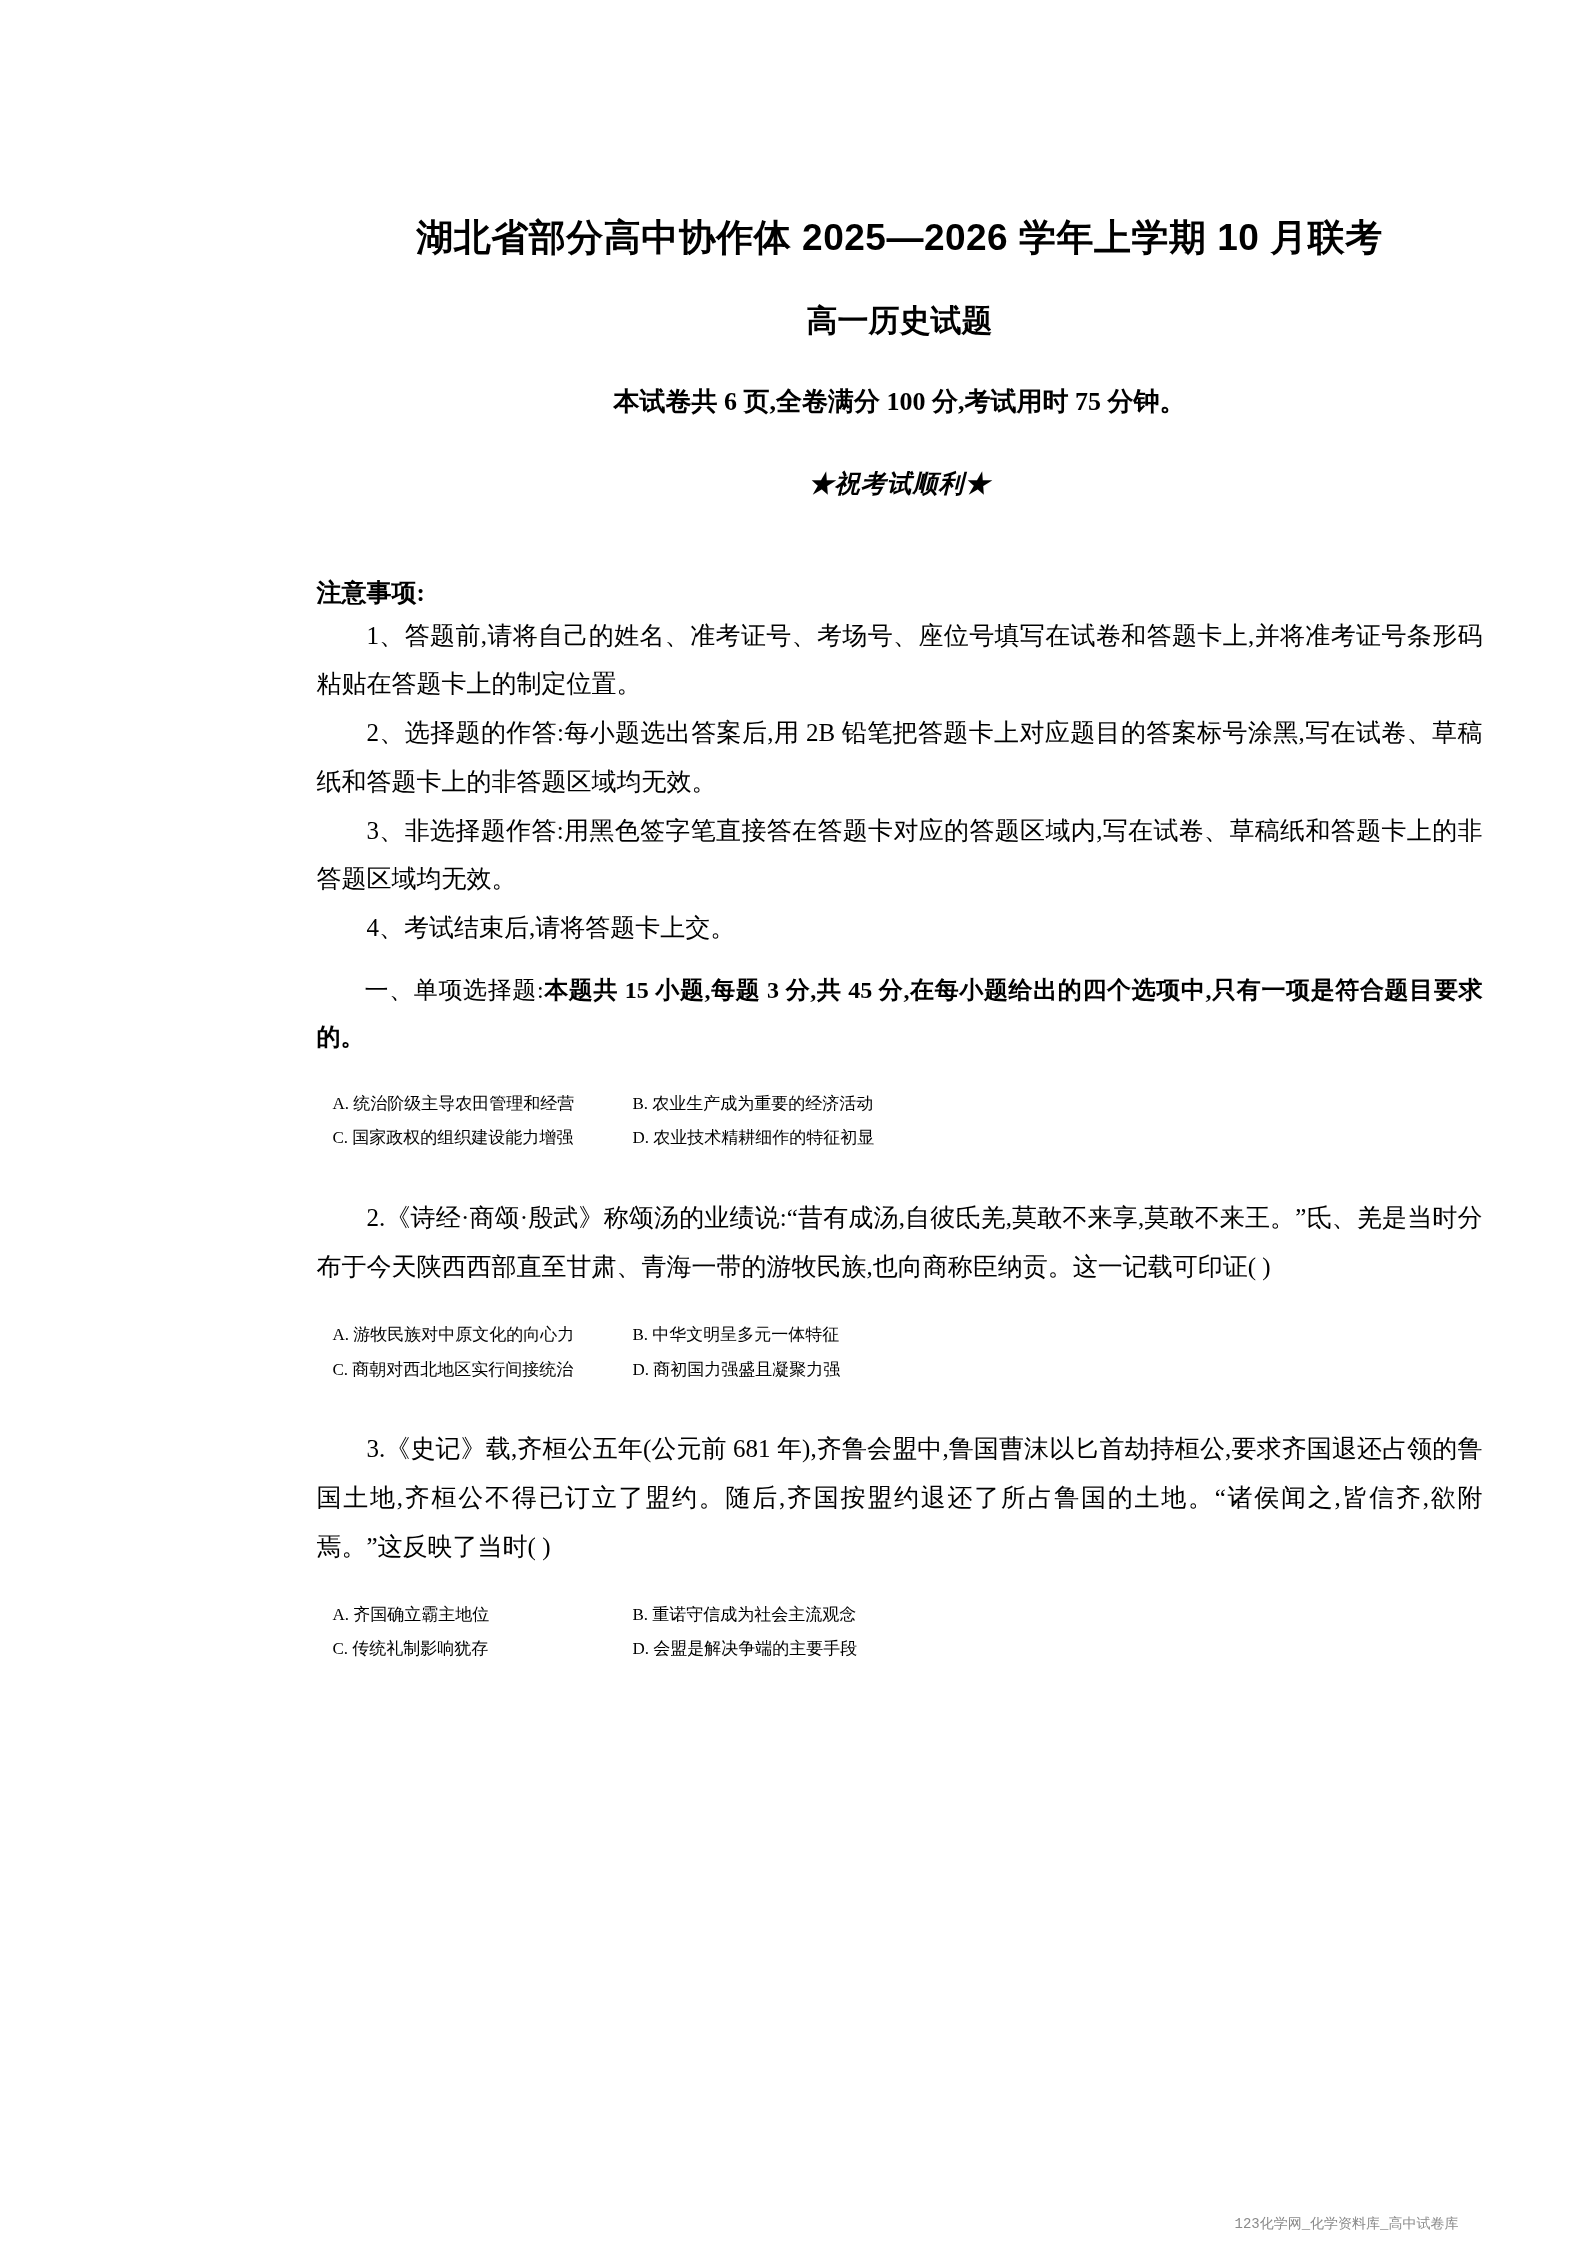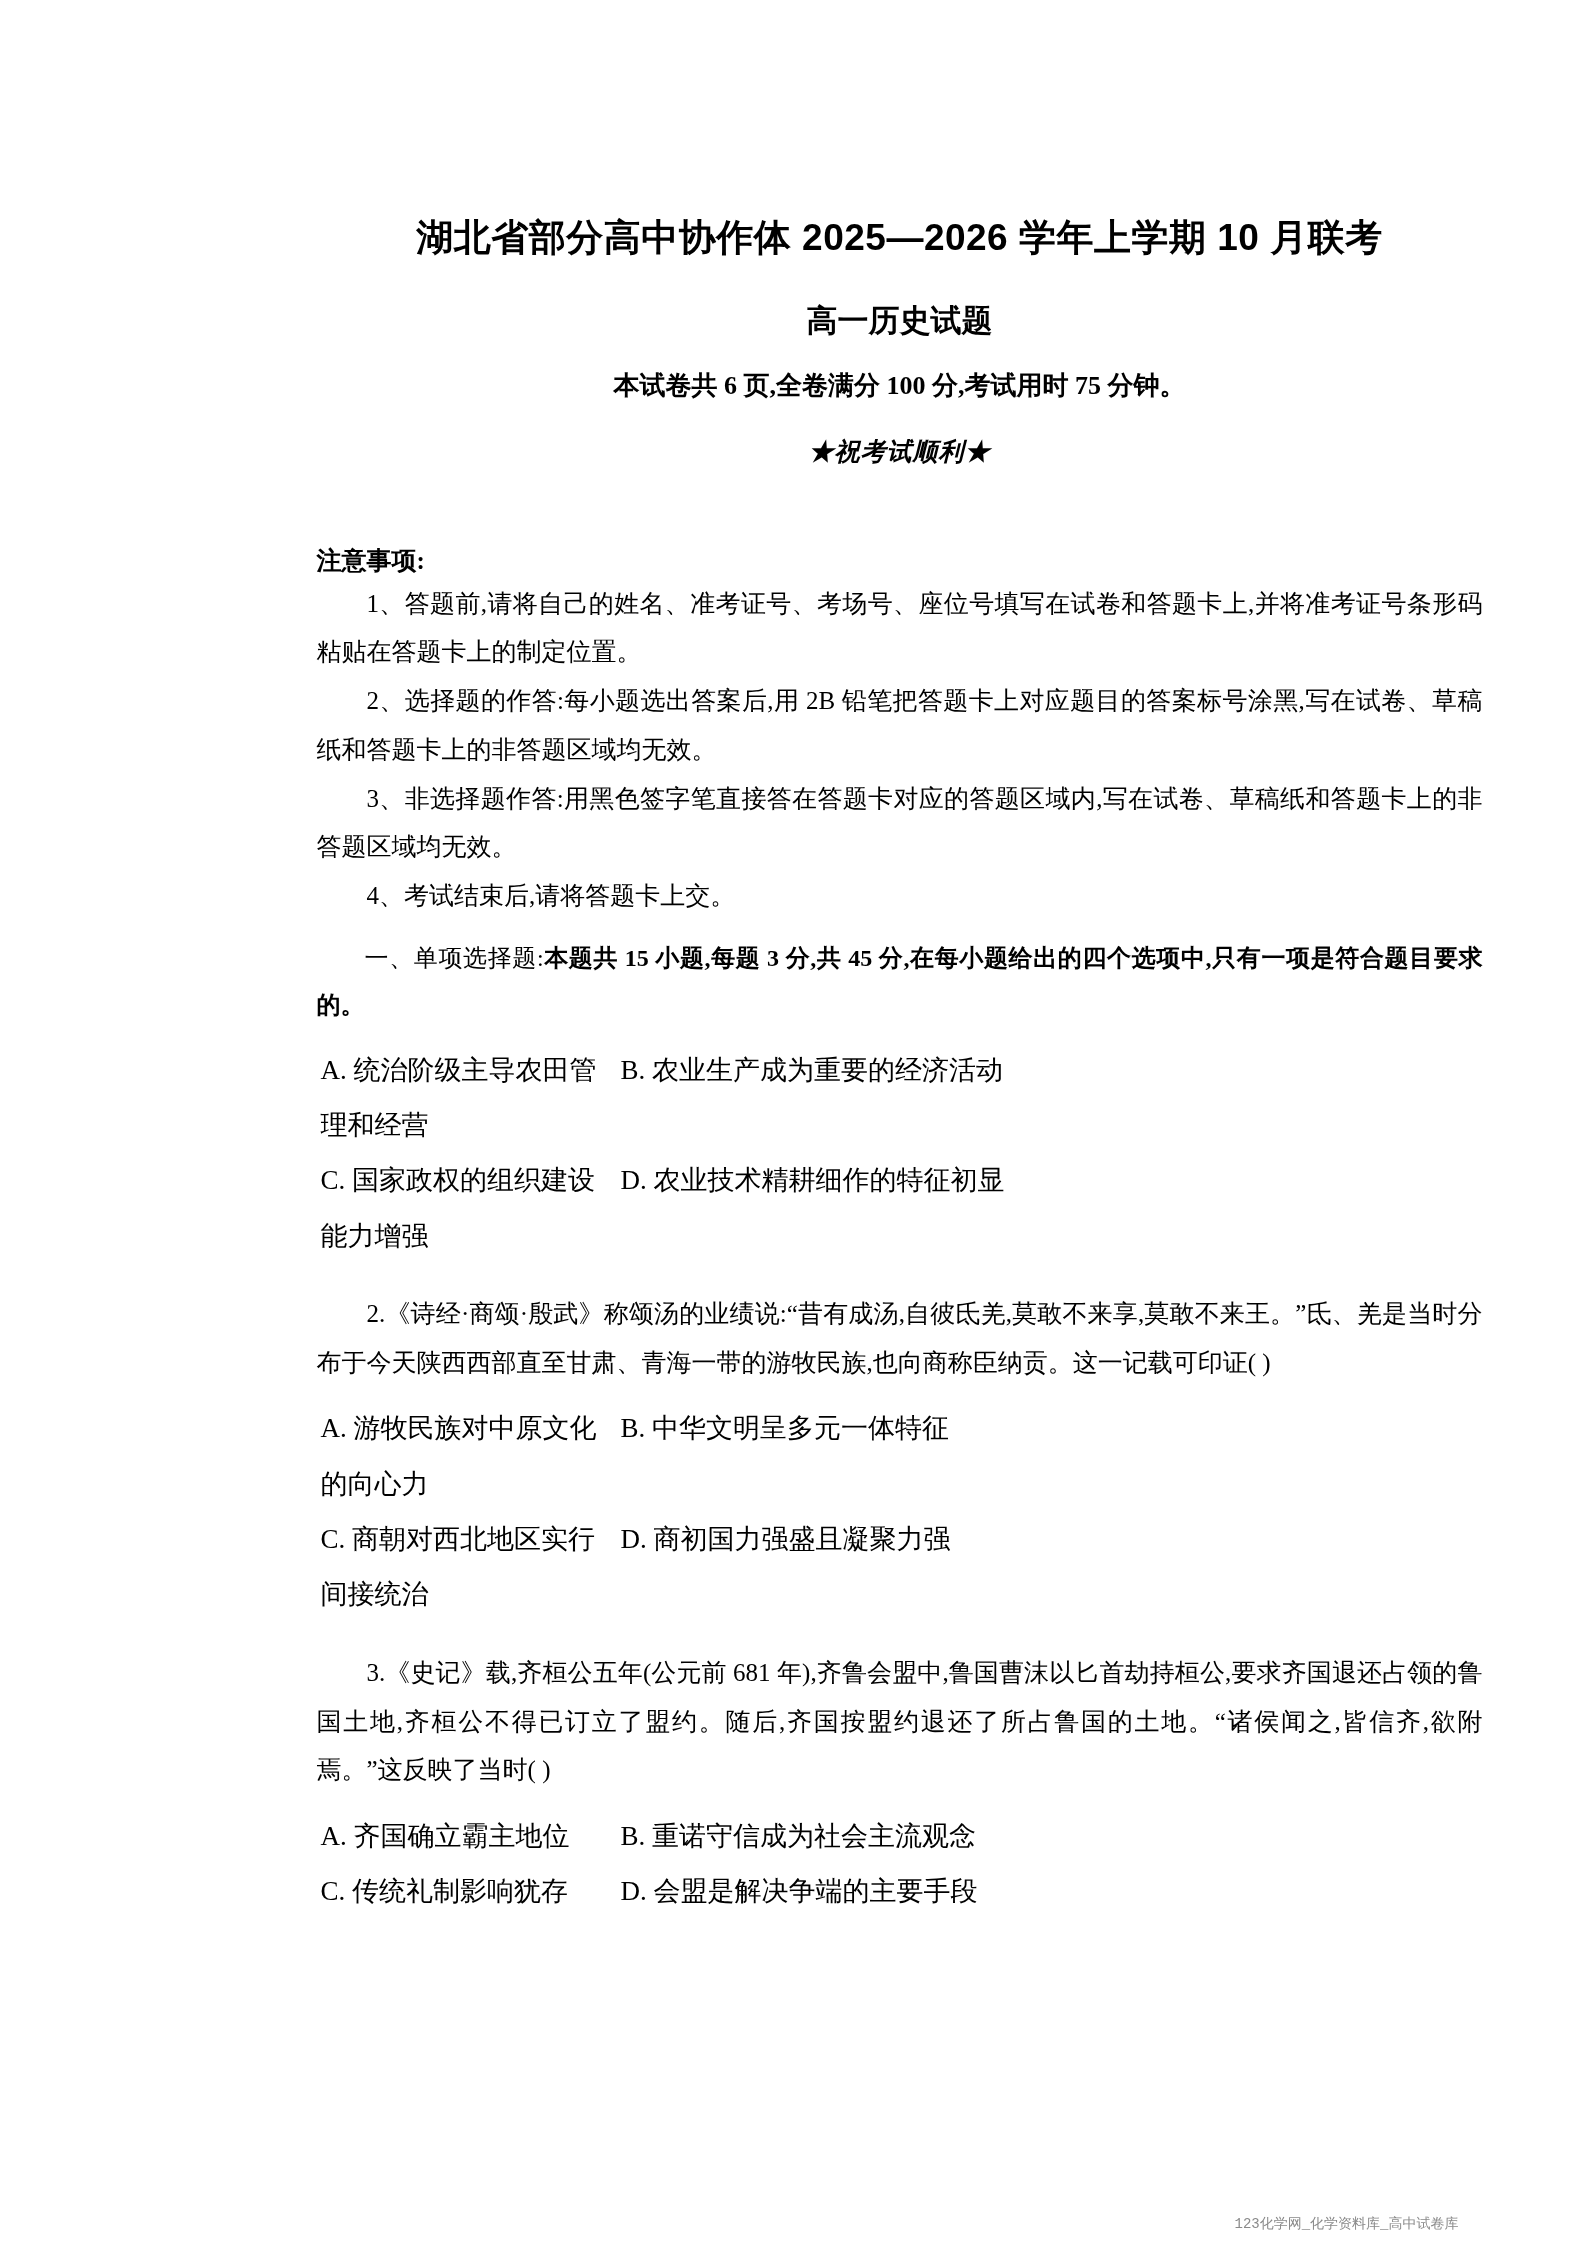--- a/index.html
+++ b/index.html
@@ -47,21 +47,21 @@
     line-height: 1.35;
     margin: 0;
     padding-top: 37px;
   }
   .doc-examinfo {
     text-align: center;
     font-family: "Liberation Serif", "DejaVu Serif", serif;
     font-weight: bold;
     font-size: 26px;
     line-height: 1.4;
-    margin: 0;
+    margin: 16px;
     padding-top: 26px;
   }
   .doc-wish {
     text-align: center;
     font-family: "Liberation Serif", "DejaVu Serif", serif;
     font-style: italic;
     font-weight: bold;
     font-size: 25px;
     line-height: 1.4;
     margin: 0;
@@ -105,23 +105,23 @@
     font-size: 25px;
     line-height: 1.95;
     margin: 0;
     text-indent: 2em;
     text-align: justify;
     text-justify: inter-ideograph;
     padding-top: 22px;
   }
   .options {
     font-family: "Liberation Serif", "DejaVu Serif", serif;
-    font-size: 27px;
-    line-height: 1.95;
-    margin: 4px;
+    font-size: 17px;
+    line-height: 1.95;
+    margin: 16px;
     padding-top: 10px;
   }
   .option-row {
     display: flex;
     line-height: 2.05;
   }
   .option-cell {
     flex: 0 0 auto;
   }
   .option-cell.col-a { width: 300px; }

